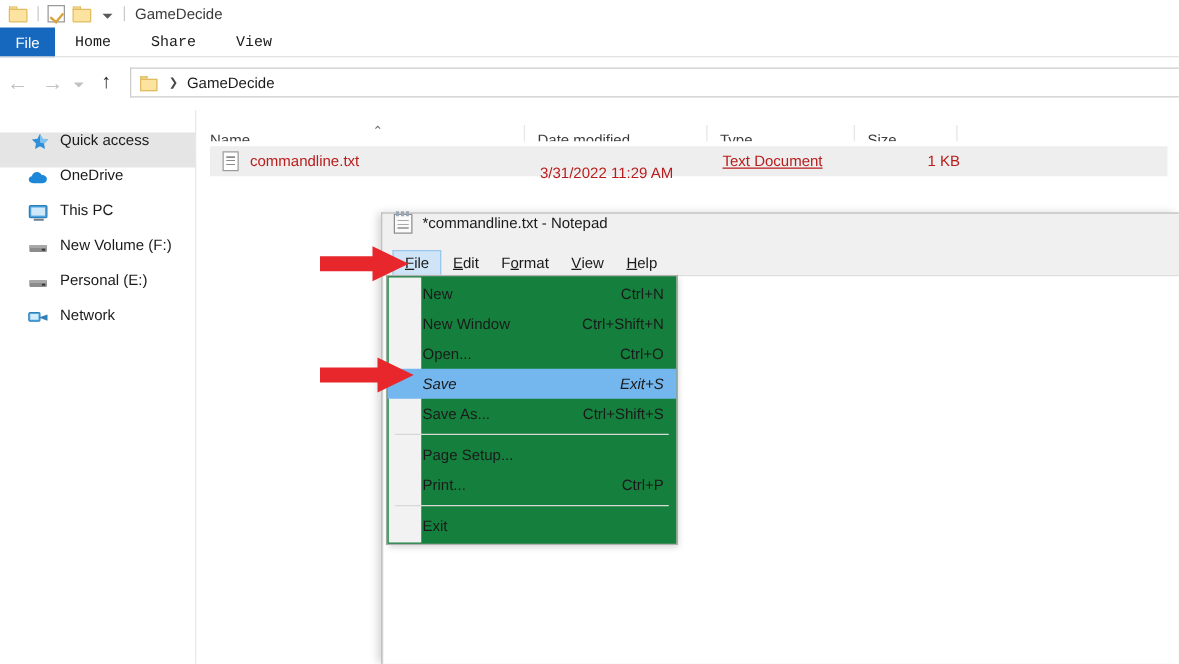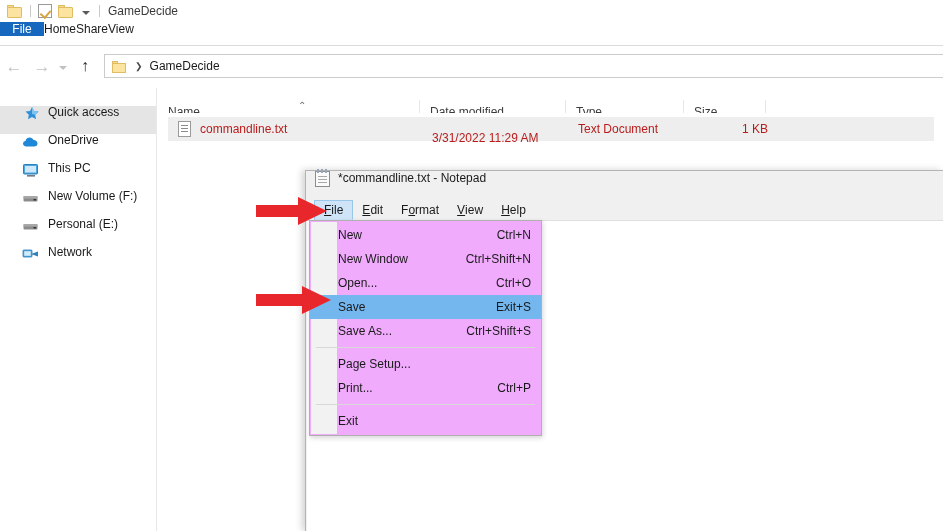--- a/index.html
+++ b/index.html
@@ -111,31 +111,32 @@
     background: #ffffff;
     display: flex;
     align-items: stretch;
   }
   .ribbon-tab {
     font-size: 12px;
     color: #1a1a1a;
     display: flex;
     align-items: center;
     justify-content: center;
-    height: 14px;
+    height: 24px;
     box-sizing: border-box;
     white-space: nowrap;
   }
   .ribbon-tab.file {
     background: #1668bf;
     color: #ffffff;
     width: 44px;
   }
   .ribbon-tab.normal {
-    padding: 0 0;
+    padding: 0 16px;
+    font-family: Liberation Mono, monospace;
   }
   .ribbon-underline {
     position: absolute;
     left: 0; top: 45px;
     width: 943px; height: 1px;
     background: #dcdcdc;
   }
 
   
   .navbar {
@@ -418,21 +419,21 @@
     line-height: 20px;
     color: #111111;
     white-space: pre;
   }
 
   
   .np-dropdown {
     position: absolute;
     left: 3px; top: 49px;
     width: 233px;
-    background: #f0abfc;
+    background: #15803d;
     border: 1px solid #b0b0b0;
     box-sizing: border-box;
     padding: 2px 0 2px 0;
     z-index: 20;
     box-shadow: 1px 2px 5px rgba(0,0,0,0.16);
   }
   .np-dropdown .gutter {
     position: absolute;
     left: 1px; top: 1px;
     width: 26px; bottom: 1px;
@@ -444,21 +445,21 @@
     display: flex;
     align-items: center;
     padding-left: 28px;
     padding-right: 10px;
     font-size: 12px;
     color: #1a1a1a;
     box-sizing: border-box;
     white-space: nowrap;
     z-index: 2;
   }
-  .mi.hl { background: #74b6ee; }
+  .mi.hl { background: #74b6ee; font-style: italic; }
   .mi-label { flex: 1; }
   .mi-accel { color: #1a1a1a; }
   .mi-sep {
     height: 1px;
     background: #d8d8d8;
     margin: 4px 6px 4px 6px;
     position: relative;
     z-index: 2;
   }
 
@@ -585,21 +586,21 @@
       <span class="side-label">Network</span>
     </div>
 
   </div>
 
   <div class="filelist">
     <div class="file-row">
       <span class="file-icon"></span>
       <span class="cell name">commandline.txt</span>
       <span class="cell" style="left:264px;margin-top:18px;">3/31/2022 11:29 AM</span>
-      <span class="cell" style="left:410px;">Text Document</span>
+      <span class="cell" style="left:410px;text-decoration:underline;">Text Document</span>
       <span class="cell right" style="left:528px;width:72px;">1 KB</span>
     </div>
   </div>
 
 </div>
 
 <div id="notepad">
 
   <div class="np-titlebar">
     <span class="np-icon"></span>

